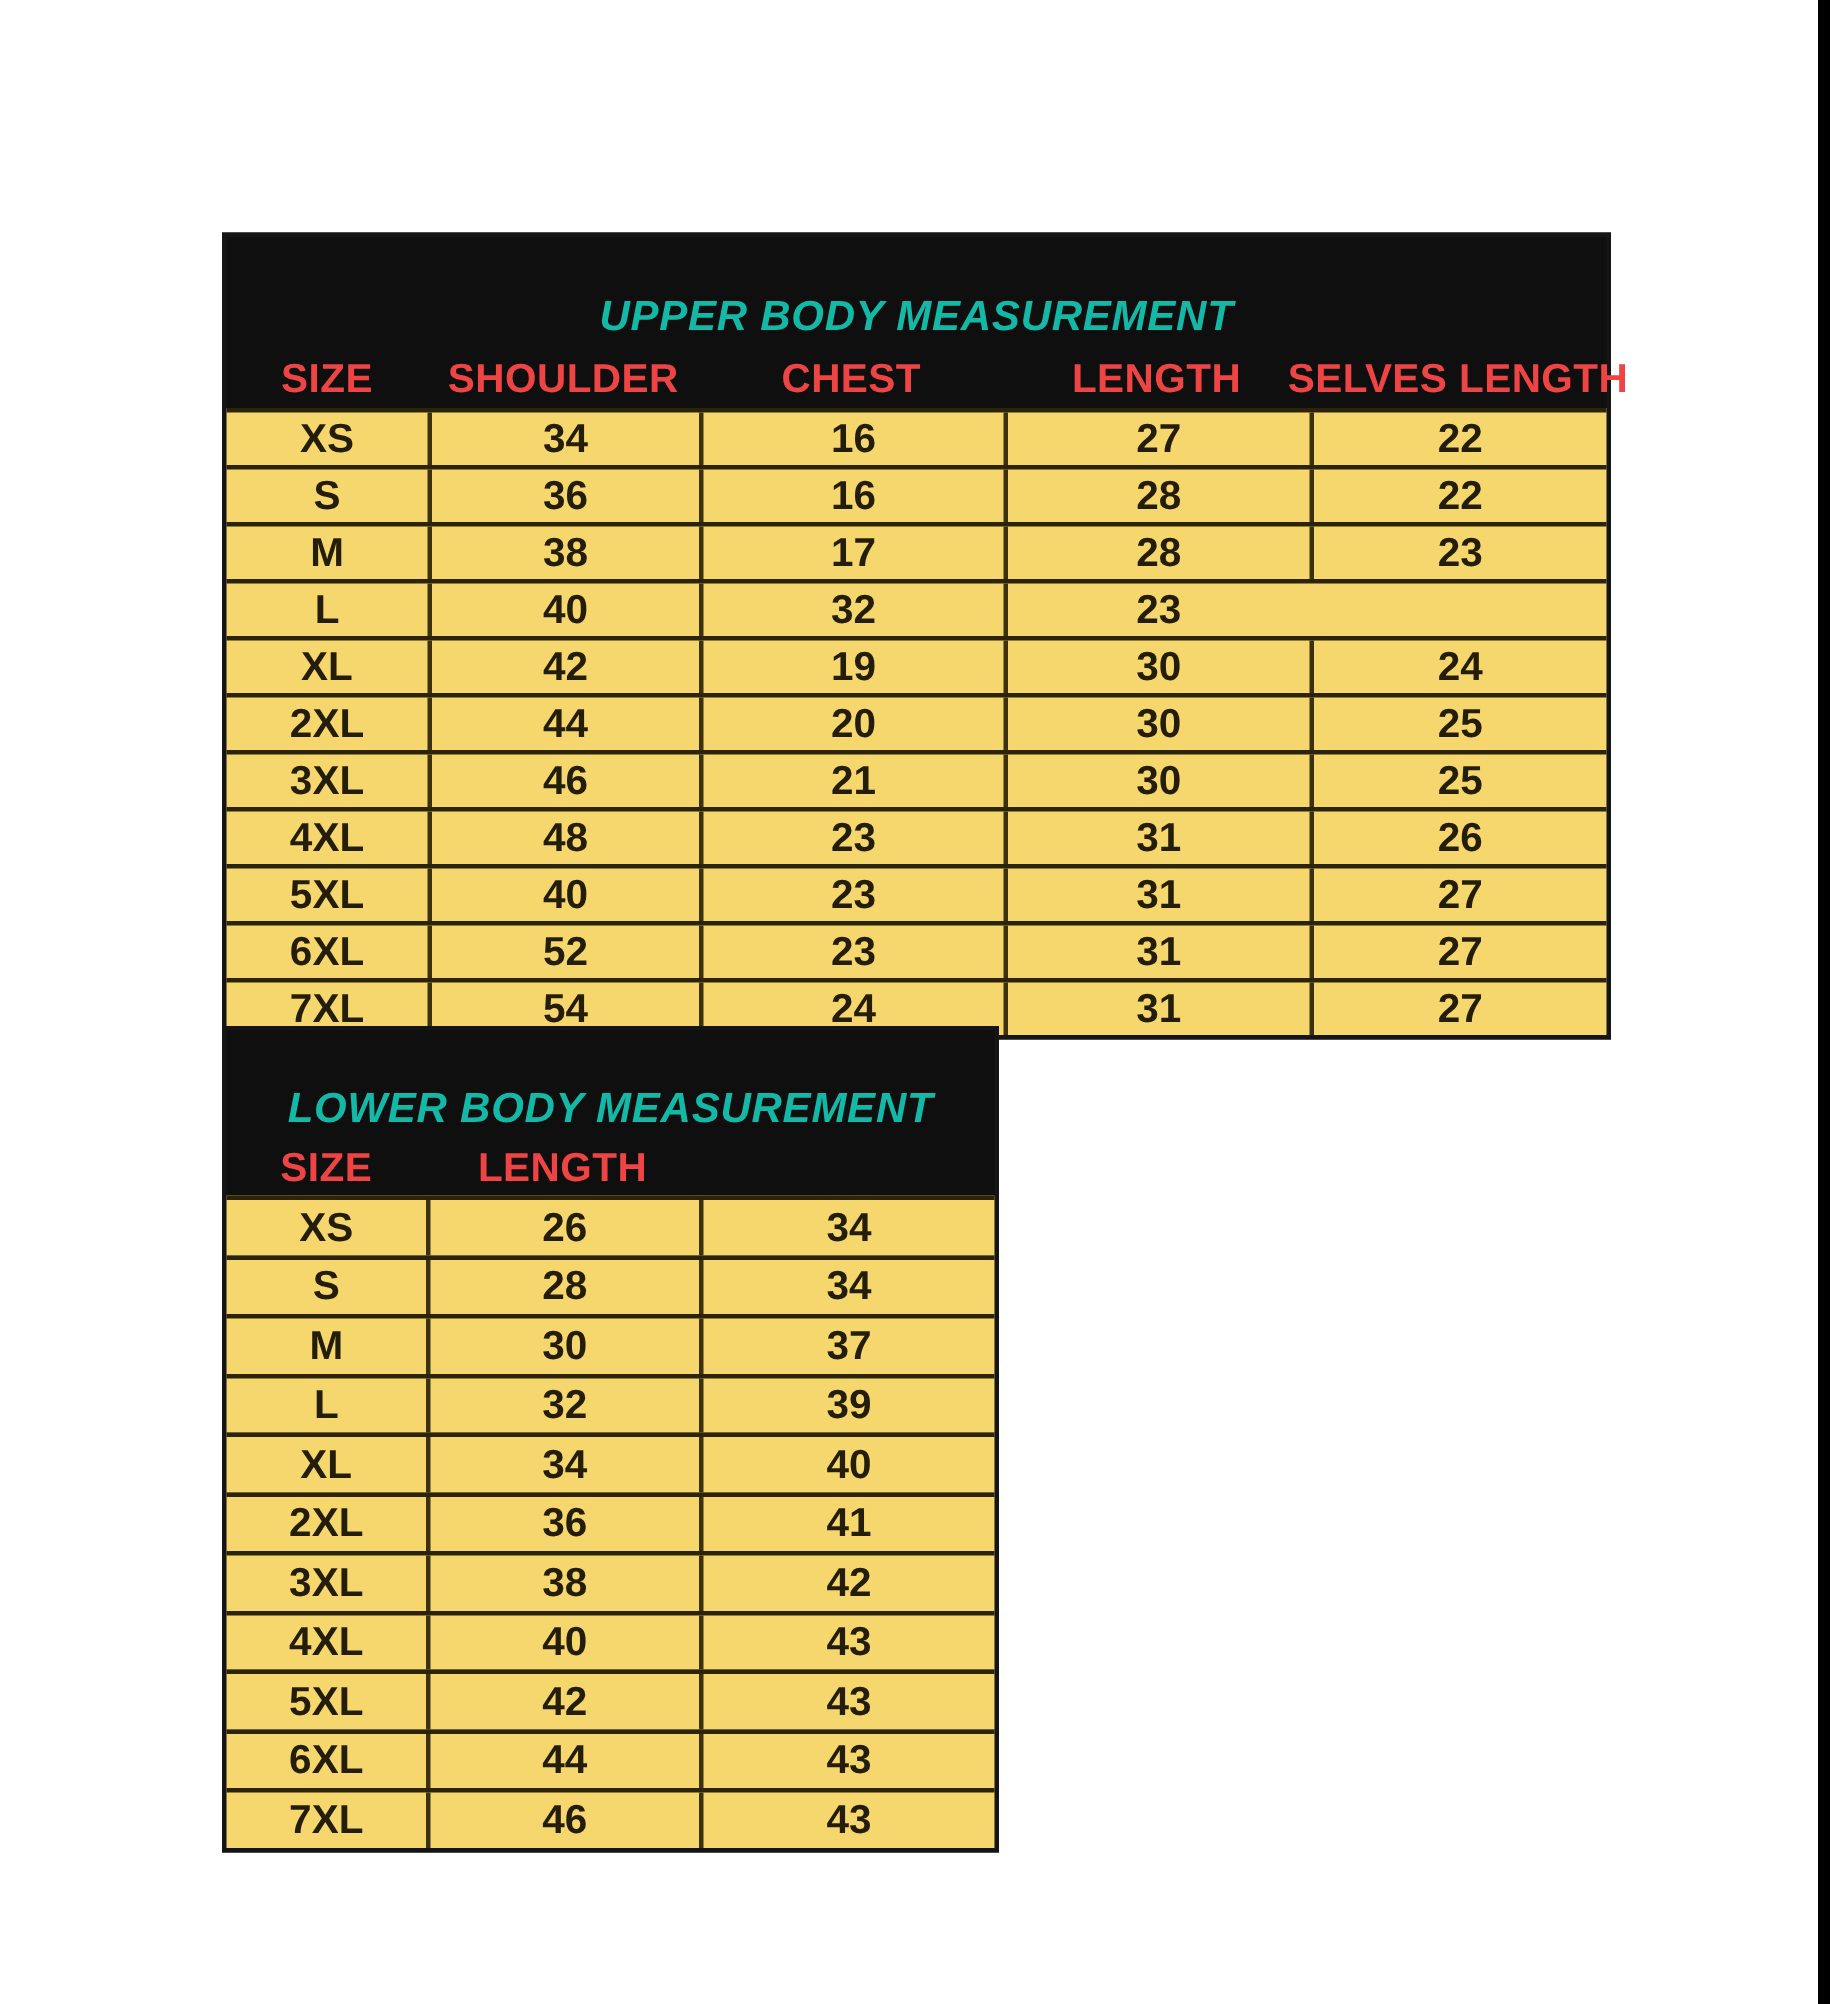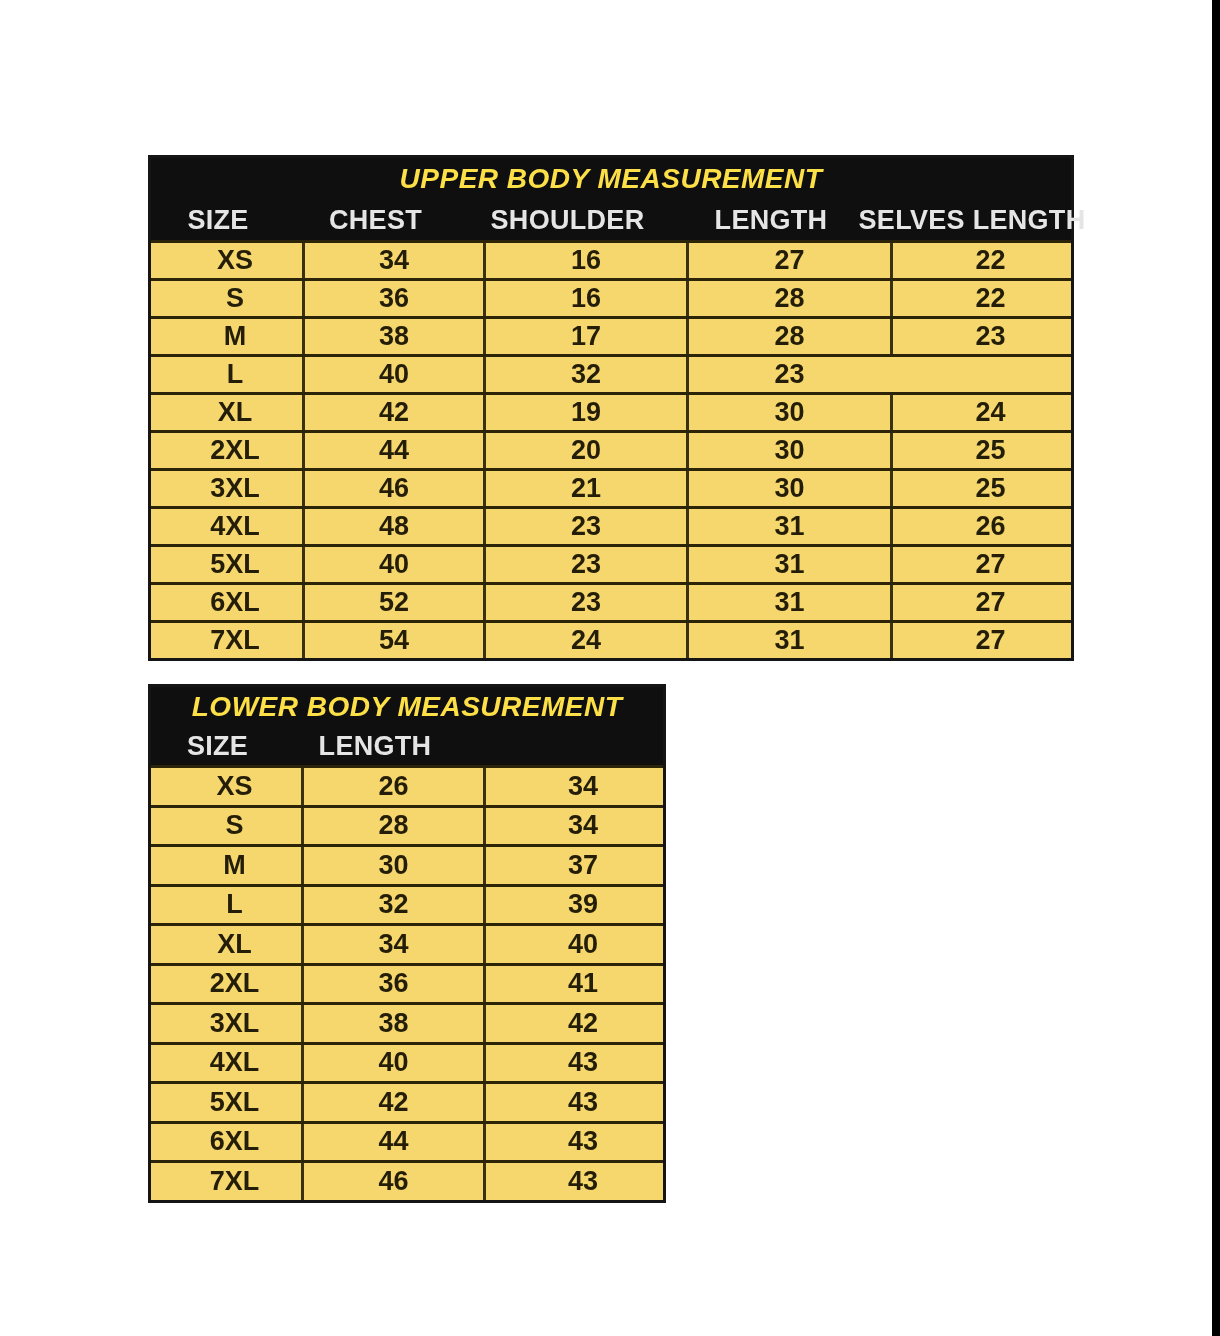--- a/index.html
+++ b/index.html
@@ -36,58 +36,58 @@
   }
   .table-lower {
     left: 148px;
     top: 684px;
     width: 512px;
   }
   .t-title {
     display: flex;
     align-items: center;
     justify-content: center;
-    color: #fde047;
+    color: #14b8a6;
     font-weight: 700;
     font-style: italic;
     font-size: 28px;
     letter-spacing: 0.5px;
+    margin-top: 32px;
   }
   .table-upper .t-title { height: 42px; }
   .table-lower .t-title { height: 40px; }
   .t-head {
     display: grid;
   }
   .table-upper .t-head,
   .table-upper .row {
     grid-template-columns: 134px 181px 203px 204px 198px;
   }
   .table-lower .t-head,
   .table-lower .row {
     grid-template-columns: 133px 182px 197px;
   }
   .table-upper .t-head { height: 40px; }
   .table-lower .t-head { height: 38px; }
   .hcell {
     display: flex;
     align-items: center;
     justify-content: center;
-    color: #e5e5e5;
+    color: #ef4444;
     font-weight: 700;
     font-size: 27px;
     letter-spacing: 0.3px;
     white-space: nowrap;
   }
   .t-body { display: block; }
   .row {
     display: grid;
     background: #f6d76e;
     border-top: 3px solid #2b2408;
     box-sizing: border-box;
-    padding-left: 17px;
   }
   .table-upper .row { height: 38px; }
   .table-lower .row { height: 39.5px; }
   .cell {
     display: flex;
     align-items: center;
     justify-content: center;
     color: #241e08;
     font-weight: 700;
     font-size: 27px;
@@ -98,22 +98,22 @@
 </style>
 </head>
 <body>
 
 <div class="page">
 
   <div class="table-wrap table-upper">
     <div class="t-title">UPPER BODY MEASUREMENT</div>
     <div class="t-head">
         <div class="hcell">SIZE</div>
+        <div class="hcell">SHOULDER</div>
         <div class="hcell">CHEST</div>
-        <div class="hcell">SHOULDER</div>
         <div class="hcell">LENGTH</div>
         <div class="hcell">SELVES LENGTH</div>
       </div>
     <div class="t-body">
         <div class="row">
           <div class="cell">XS</div>
           <div class="cell">34</div>
           <div class="cell">16</div>
           <div class="cell">27</div>
           <div class="cell">22</div>

